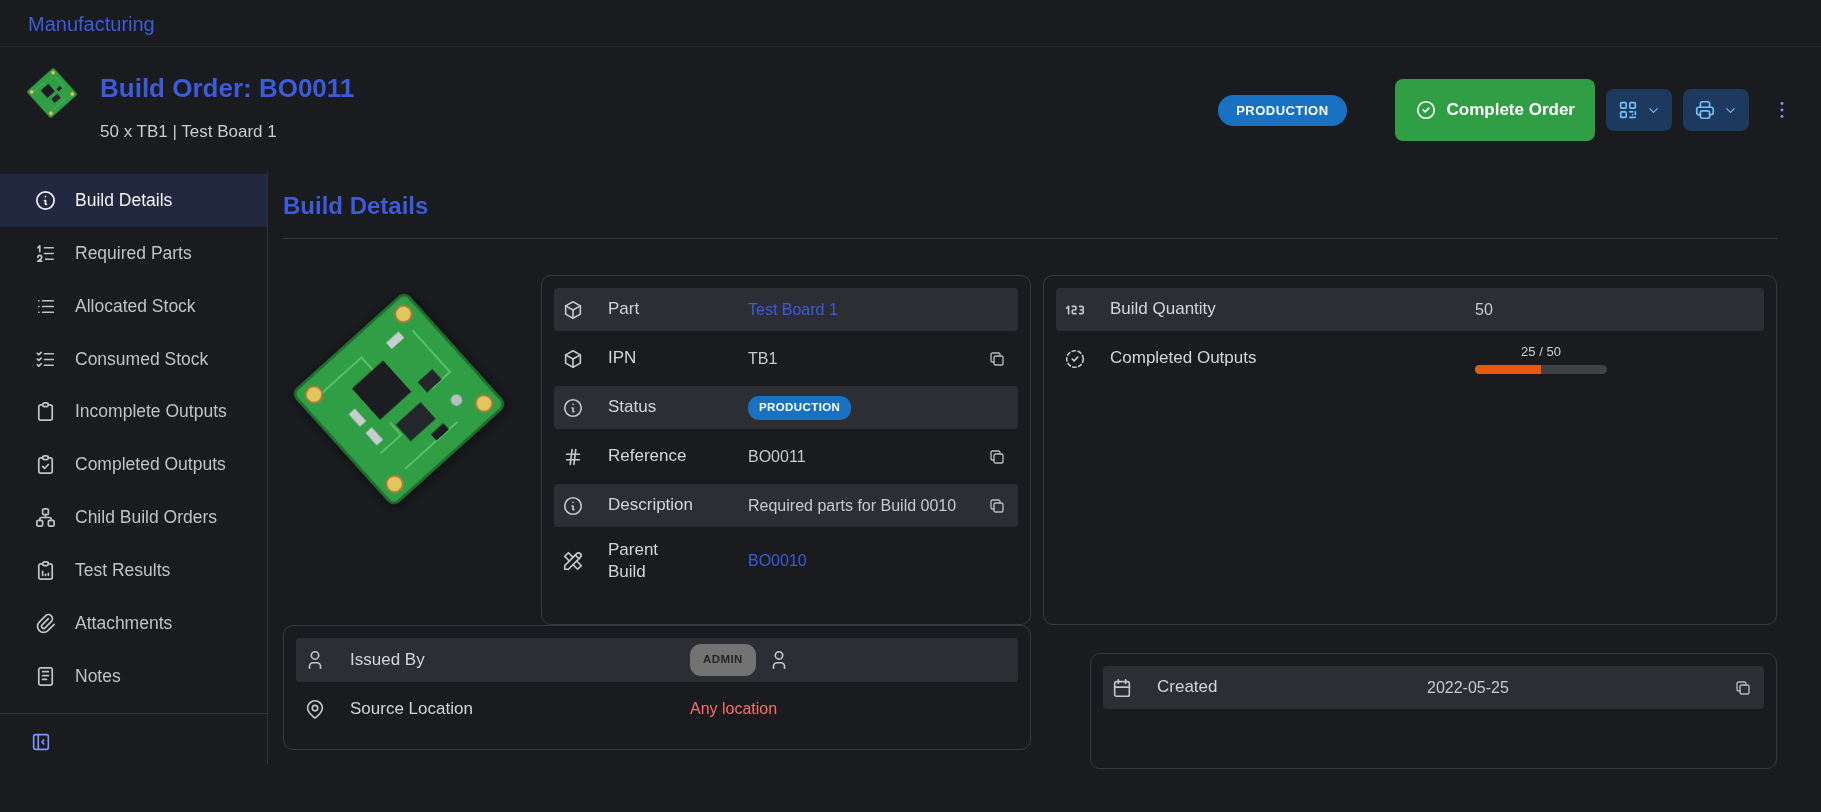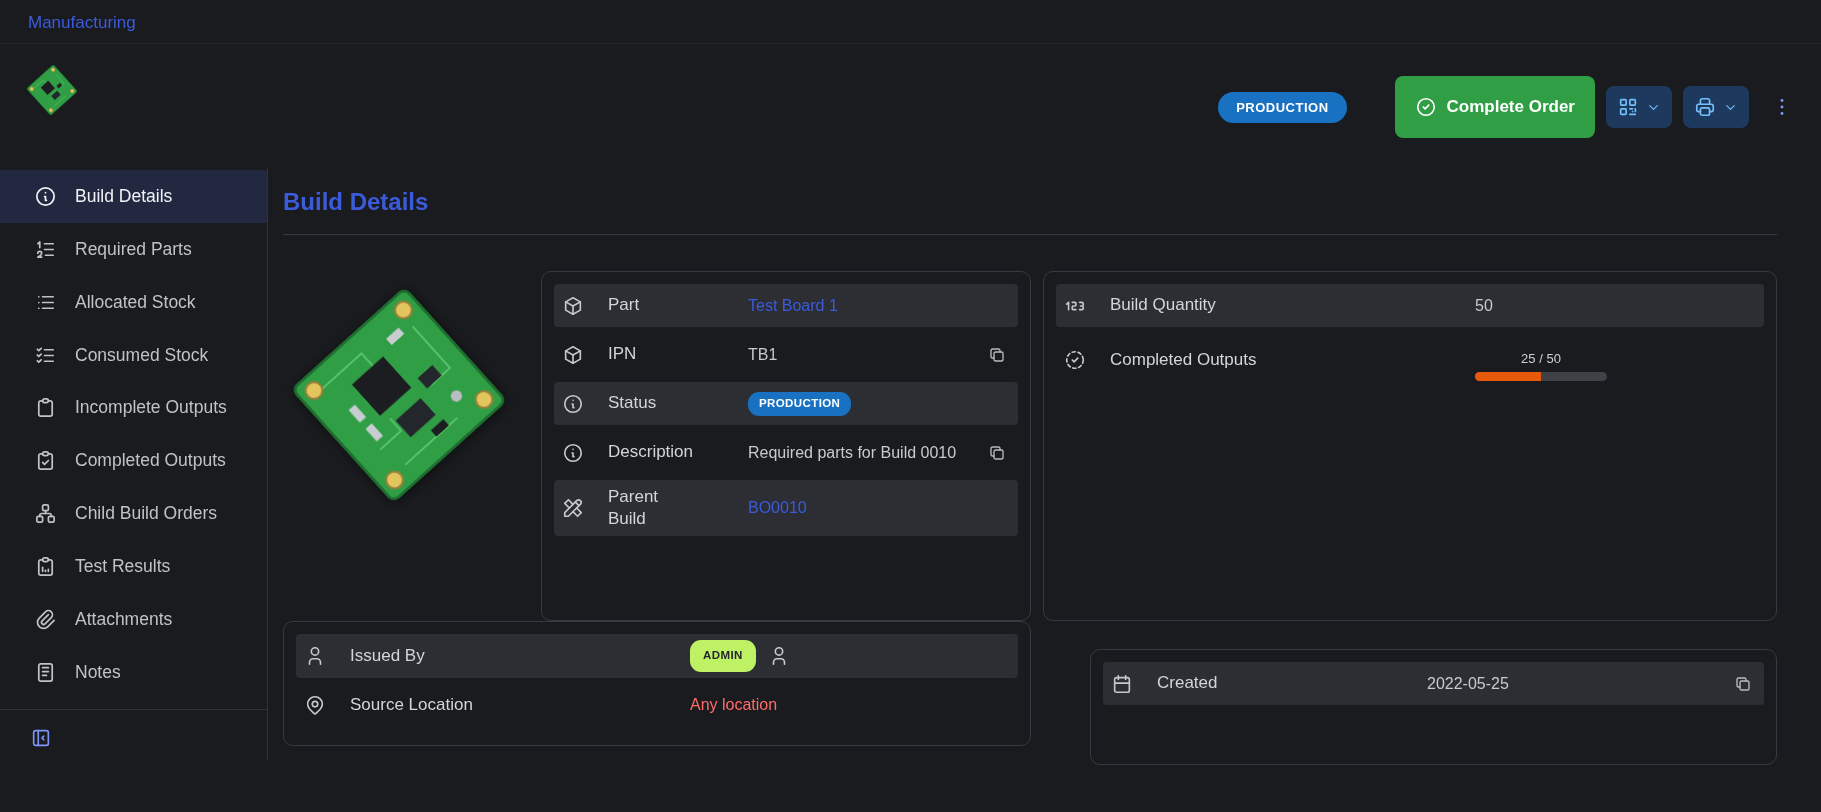--- a/index.html
+++ b/index.html
@@ -10,21 +10,21 @@
     font-family:"Liberation Sans", sans-serif;
     font-size:17px;
   }
   .icon { width:22px; height:22px; fill:none; stroke:currentColor; stroke-width:1.8;
           stroke-linecap:round; stroke-linejoin:round; flex:none; display:block; }
   .icon-sm { width:18px; height:18px; }
   .icon-xs { width:15px; height:15px; }
 
   
   .breadcrumb-bar { padding:13px 0 10px 28px; border-bottom:1px solid #25262b; }
-  .crumb { color:var(--accent, #3b5bdb); font-size:17px; text-decoration:none; cursor:pointer; }
+  .crumb { color:var(--accent, #3b5bdb); font-size:20px; text-decoration:none; cursor:pointer; }
 
   
   .page-header { display:flex; justify-content:space-between; align-items:flex-start;
                  padding:20px 28px 0 26px; }
   .header-left { display:flex; gap:22px; }
   .thumb { width:52px; height:52px; border-radius:4px; overflow:hidden;
            display:flex; align-items:center; justify-content:center; cursor:pointer; flex:none; }
   .thumb svg { width:40px; height:40px; transform:rotate(-42deg); }
   .page-title { color:var(--accent, #3b5bdb); font-size:26px; font-weight:bold; margin-top:6px; }
   .page-subtitle { color:#cbccce; font-size:17px; margin-top:18px; }
@@ -87,24 +87,24 @@
   .val { flex:1; font-size:16px; color:#c9cacd; line-height:1.35; padding-right:14px; }
   .val-flex { display:flex; align-items:center; gap:12px; }
   .link { color:var(--accent, #3b5bdb); text-decoration:none; cursor:pointer; }
   .danger { color:var(--danger-red, #ff6b6b); }
   .copy-btn { background:transparent; border:none; color:#b9bbbe; cursor:pointer;
               padding:0 4px; flex:none; }
 
   .mini-badge { display:inline-block; background:var(--status-blue, #1971c2); color:#fff;
                 font-weight:bold; font-size:11.5px; letter-spacing:0.4px; padding:4px 11px;
                 border-radius:11px; }
-  .admin-badge { display:inline-block; background:#bef264; color:#25262b; font-weight:bold;
+  .admin-badge { display:inline-block; background:#737373; color:#25262b; font-weight:bold;
                  font-size:11.5px; letter-spacing:0.4px; padding:8px 13px; border-radius:11px; }
 
-  .progress-wrap { width:132px;margin-top:11px; }
+  .progress-wrap { width:132px; }
   .progress-text { font-size:13px; color:#ced0d3; text-align:center; margin-bottom:4px; }
   .progress-track { height:9px; background:#3f4147; border-radius:5px; overflow:hidden; }
   .progress-fill { height:100%; background:var(--progress-orange, #e8590c); }
 </style>
 </head>
 <body>
 
 <div class="breadcrumb-bar">
   <a class="crumb">Manufacturing</a>
 </div>
@@ -116,20 +116,24 @@
         <rect x="6" y="6" width="108" height="108" rx="5" fill="#2f9e44" stroke="#1e6b2f" stroke-width="2"></rect>
         <path d="M20 20h40v18M100 30v40h-18M30 100h50" stroke="#57c06a" stroke-width="2" fill="none"></path>
         <circle cx="17" cy="17" r="6" fill="#e3c55d" stroke="#94803a" stroke-width="1.5"></circle>
         <circle cx="103" cy="17" r="6" fill="#e3c55d" stroke="#94803a" stroke-width="1.5"></circle>
         <circle cx="17" cy="103" r="6" fill="#e3c55d" stroke="#94803a" stroke-width="1.5"></circle>
         <circle cx="103" cy="103" r="6" fill="#e3c55d" stroke="#94803a" stroke-width="1.5"></circle>
         <rect x="40" y="32" width="30" height="30" fill="#1b1d21"></rect>
         <rect x="46" y="72" width="24" height="16" fill="#23262b"></rect>
         <rect x="78" y="60" width="14" height="10" fill="#23262b"></rect>
       </svg>
+    </div>
+    <div>
+      <h1 class="page-title">Build Order: BO0011</h1>
+      <div class="page-subtitle">50 x TB1 | Test Board 1</div>
     </div>
   </div>
 
   <div class="header-right">
     <span class="status-pill">PRODUCTION</span>
     <button class="btn-green">
       <svg class="icon" viewBox="0 0 24 24">
         <circle cx="12" cy="12" r="9"></circle>
           <path d="M9 12l2 2l4 -4"></path>
       </svg>
@@ -338,20 +342,38 @@
                 <svg class="icon" viewBox="0 0 24 24">
                     <circle cx="12" cy="12" r="9"></circle>
                     <path d="M12 8h.01"></path>
                     <path d="M11 12h1v4h1"></path>
                   </svg>
               </span>
               <span class="lbl">Status</span>
               <span class="val"><span class="mini-badge">PRODUCTION</span></span>
             </div>
 
+            <div class="trow">
+              <span class="icn">
+                <svg class="icon" viewBox="0 0 24 24">
+                    <path d="M5 9h14"></path>
+                    <path d="M5 15h14"></path>
+                    <path d="M11 4l-2 16"></path>
+                    <path d="M15 4l-2 16"></path>
+                  </svg>
+              </span>
+              <span class="lbl">Reference</span>
+              <span class="val">BO0011</span>
+              <button class="copy-btn">
+                <svg class="icon icon-sm" viewBox="0 0 24 24">
+                    <rect x="8" y="8" width="12" height="12" rx="2"></rect>
+                    <path d="M16 8v-2a2 2 0 0 0 -2 -2h-8a2 2 0 0 0 -2 2v8a2 2 0 0 0 2 2h2"></path>
+                  </svg>
+              </button>
+            </div>
 
             <div class="trow">
               <span class="icn">
                 <svg class="icon" viewBox="0 0 24 24">
                     <circle cx="12" cy="12" r="9"></circle>
                     <path d="M12 8h.01"></path>
                     <path d="M11 12h1v4h1"></path>
                   </svg>
               </span>
               <span class="lbl">Description</span>

